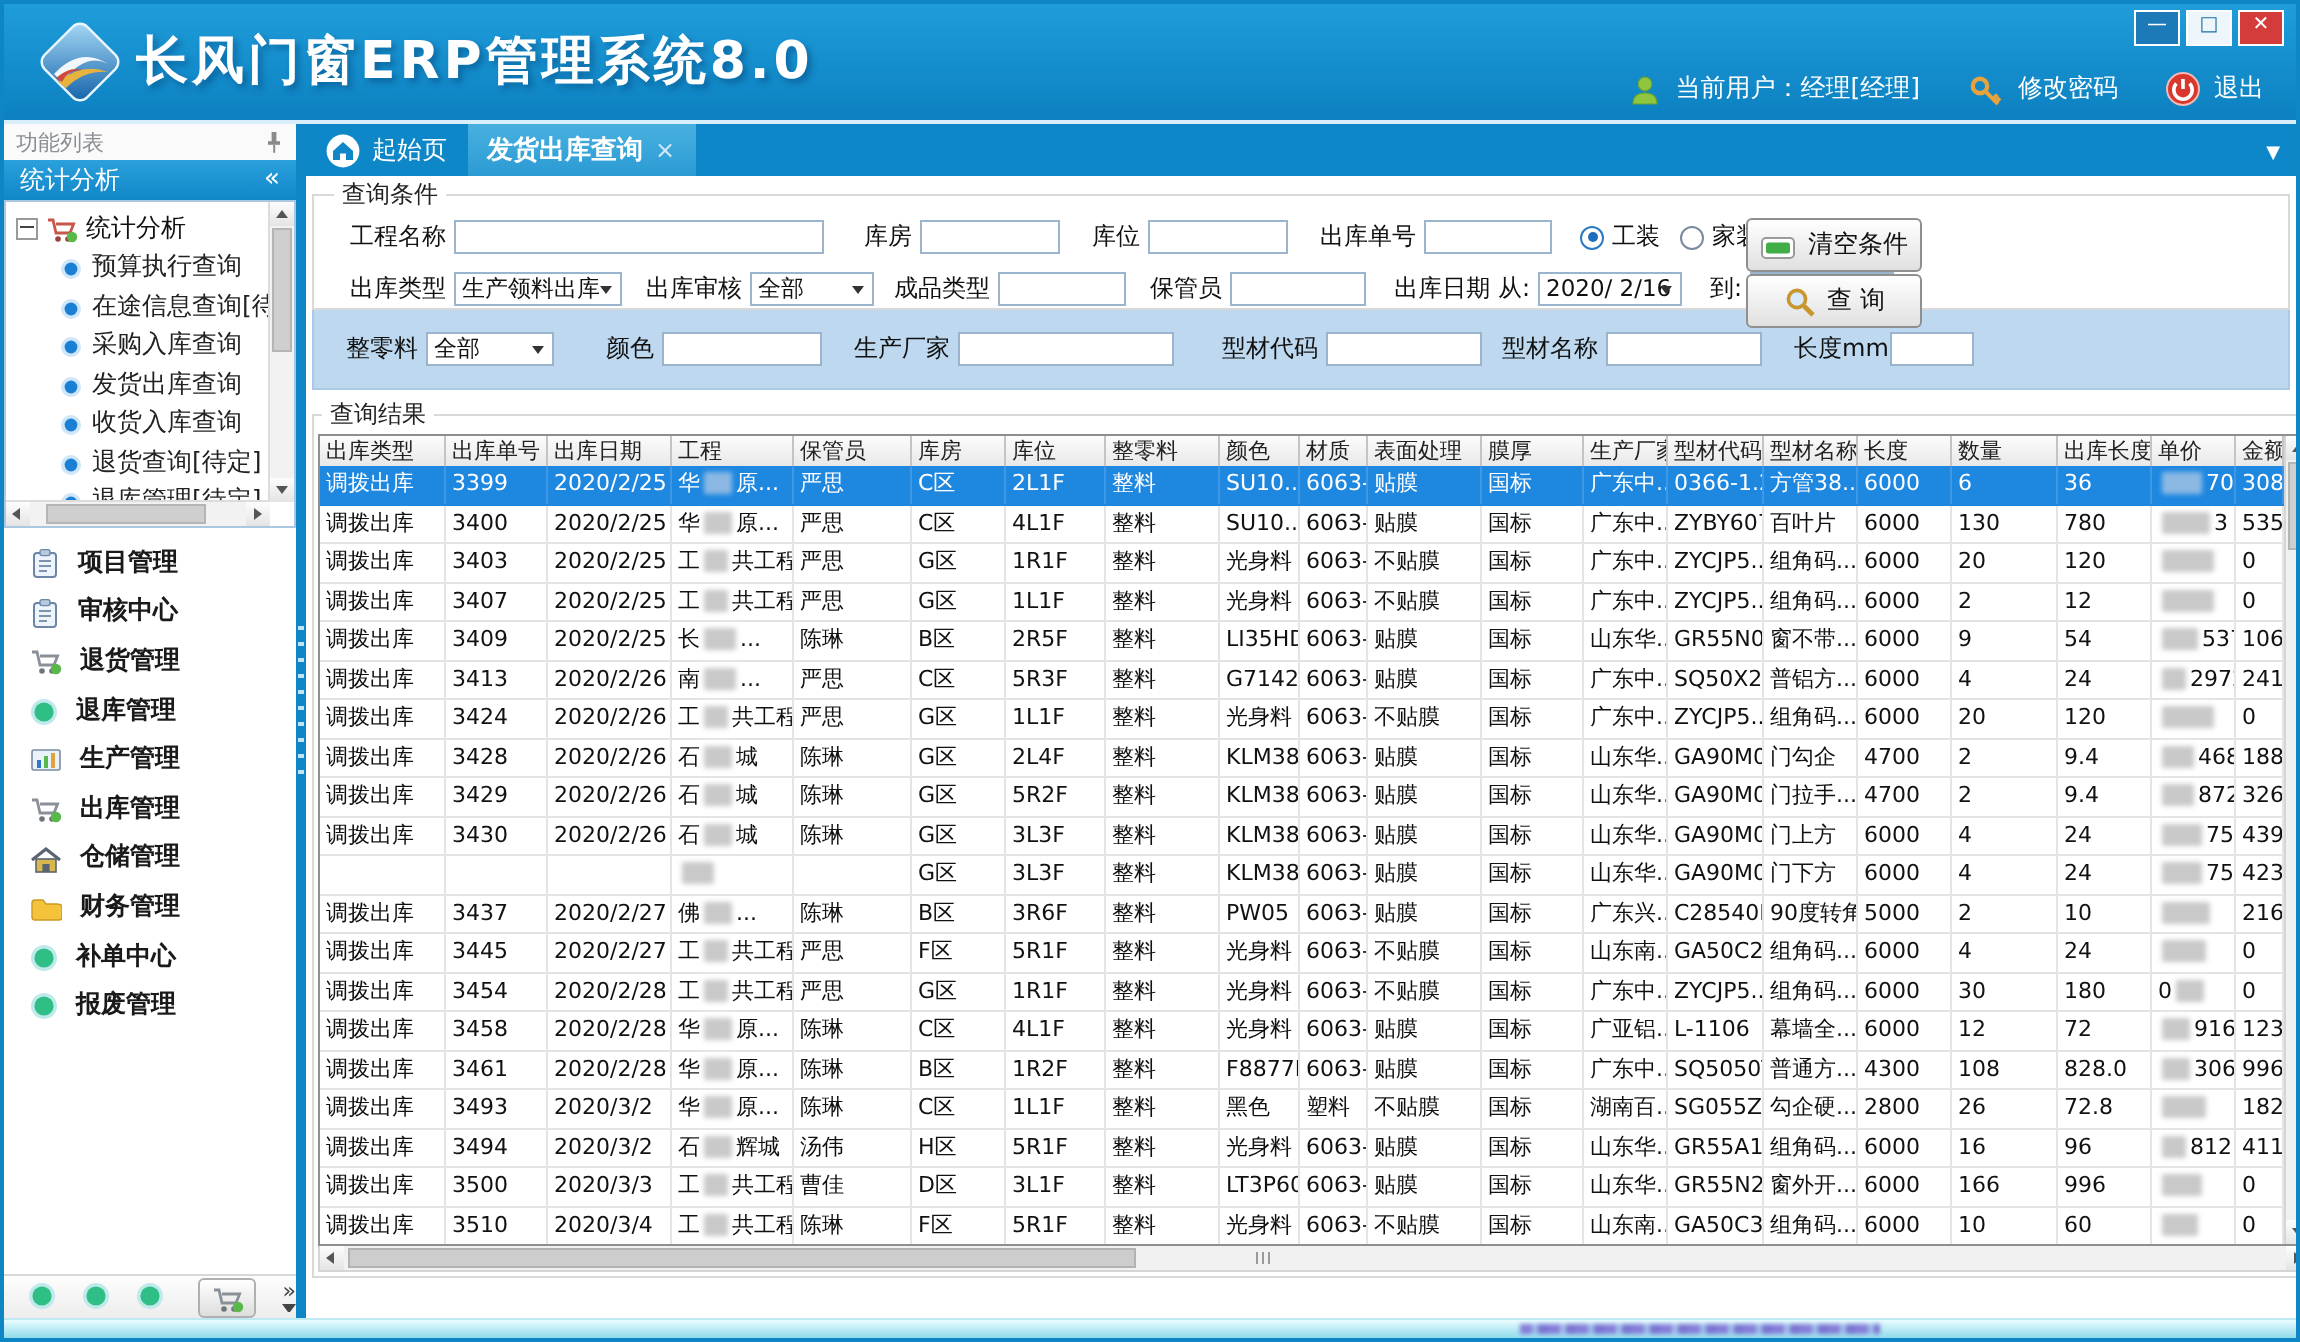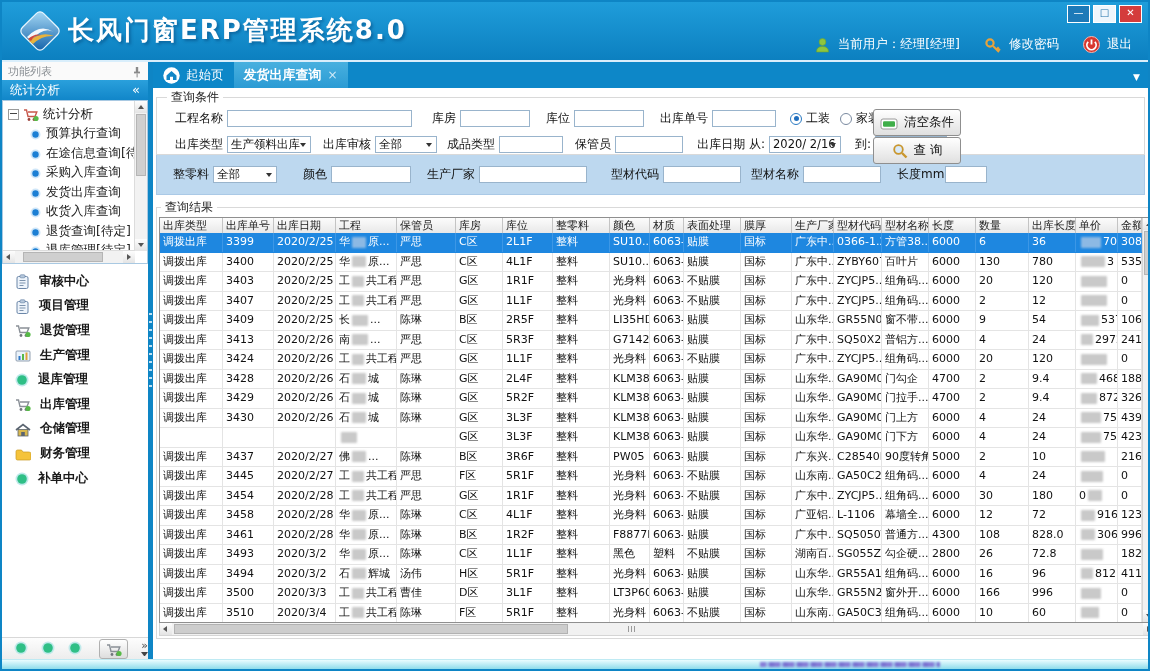--- a/index.html
+++ b/index.html
@@ -236,56 +236,56 @@
     </div>
     <div class="menu" id="menu-list">
         <div class="mi">
           <span class="ic"><svg width="15" height="15">
               <rect x="2" y="2.5" width="11" height="12" rx="1.5" fill="#eef4fb" stroke="#6b86a8"></rect>
               <rect x="5" y="0.8" width="5" height="3" rx="1" fill="#b8c9dd" stroke="#6b86a8" stroke-width=".7"></rect>
               <line x1="4.5" y1="6.5" x2="10.5" y2="6.5" stroke="#7d93ad"></line>
               <line x1="4.5" y1="9" x2="10.5" y2="9" stroke="#7d93ad"></line>
               <line x1="4.5" y1="11.5" x2="8.5" y2="11.5" stroke="#7d93ad"></line>
             </svg></span>
-          <span>审核中心</span>
+          <span>项目管理</span>
         </div>
         <div class="mi">
           <span class="ic"><svg width="15" height="15">
               <rect x="2" y="2.5" width="11" height="12" rx="1.5" fill="#eef4fb" stroke="#6b86a8"></rect>
               <rect x="5" y="0.8" width="5" height="3" rx="1" fill="#b8c9dd" stroke="#6b86a8" stroke-width=".7"></rect>
               <line x1="4.5" y1="6.5" x2="10.5" y2="6.5" stroke="#7d93ad"></line>
               <line x1="4.5" y1="9" x2="10.5" y2="9" stroke="#7d93ad"></line>
               <line x1="4.5" y1="11.5" x2="8.5" y2="11.5" stroke="#7d93ad"></line>
             </svg></span>
-          <span>项目管理</span>
+          <span>审核中心</span>
         </div>
         <div class="mi">
           <span class="ic"><svg width="16" height="14">
               <path d="M1 2 h2.5 l1.5 6.5 h7 l1.8 -4.5 H5" fill="none" stroke="#8a9097" stroke-width="1.4"></path>
               <circle cx="6" cy="11.5" r="1.4" fill="#6f757c"></circle>
               <circle cx="11" cy="11.5" r="1.4" fill="#6f757c"></circle>
               <circle cx="13" cy="10.5" r="2.6" fill="#57b947"></circle>
             </svg></span>
           <span>退货管理</span>
         </div>
         <div class="mi">
+          <span class="ic"><svg width="14" height="14">
+              <circle cx="7" cy="7" r="6.5" fill="#bfe9ea"></circle>
+              <circle cx="7" cy="7" r="4.8" fill="#2fbf86"></circle>
+            </svg></span>
+          <span>退库管理</span>
+        </div>
+        <div class="mi">
           <span class="ic"><svg width="16" height="14">
               <rect x="1" y="2" width="14" height="10" rx="1" fill="#eaf2fa" stroke="#7a8aa0" stroke-width=".8"></rect>
               <rect x="3.5" y="7" width="2" height="4" fill="#2f78c8"></rect>
               <rect x="7" y="5" width="2" height="6" fill="#57b947"></rect>
               <rect x="10.5" y="3.5" width="2" height="7.5" fill="#e0a23c"></rect>
             </svg></span>
           <span>生产管理</span>
-        </div>
-        <div class="mi">
-          <span class="ic"><svg width="14" height="14">
-              <circle cx="7" cy="7" r="6.5" fill="#bfe9ea"></circle>
-              <circle cx="7" cy="7" r="4.8" fill="#2fbf86"></circle>
-            </svg></span>
-          <span>退库管理</span>
         </div>
         <div class="mi">
           <span class="ic"><svg width="16" height="14">
               <path d="M1 2 h2.5 l1.5 6.5 h7 l1.8 -4.5 H5" fill="none" stroke="#8a9097" stroke-width="1.4"></path>
               <circle cx="6" cy="11.5" r="1.4" fill="#6f757c"></circle>
               <circle cx="11" cy="11.5" r="1.4" fill="#6f757c"></circle>
               <circle cx="13" cy="10.5" r="2.6" fill="#57b947"></circle>
             </svg></span>
           <span>出库管理</span>
         </div>
@@ -302,20 +302,27 @@
               <path d="M1 3.5 Q1 2 2.5 2 h4 l1.5 2 h5.5 Q16 4 16 5.5 v5 Q16 12 14.5 12 h-12 Q1 12 1 10.5 Z" fill="#f5c33b" stroke="#c89a20" stroke-width=".7"></path>
             </svg></span>
           <span>财务管理</span>
         </div>
         <div class="mi">
           <span class="ic"><svg width="14" height="14">
               <circle cx="7" cy="7" r="6.5" fill="#bfe9ea"></circle>
               <circle cx="7" cy="7" r="4.8" fill="#2fbf86"></circle>
             </svg></span>
           <span>补单中心</span>
+        </div>
+        <div class="mi">
+          <span class="ic"><svg width="14" height="14">
+              <circle cx="7" cy="7" r="6.5" fill="#bfe9ea"></circle>
+              <circle cx="7" cy="7" r="4.8" fill="#2fbf86"></circle>
+            </svg></span>
+          <span>报废管理</span>
         </div>
       </div>
     <div class="side-footer">
       <span id="side-dots" style="display:flex;gap:13px;">
           <span><svg width="14" height="14">
               <circle cx="7" cy="7" r="6.5" fill="#bfe9ea"></circle>
               <circle cx="7" cy="7" r="4.8" fill="#2fbf86"></circle>
             </svg></span>
           <span><svg width="14" height="14">
               <circle cx="7" cy="7" r="6.5" fill="#bfe9ea"></circle>

